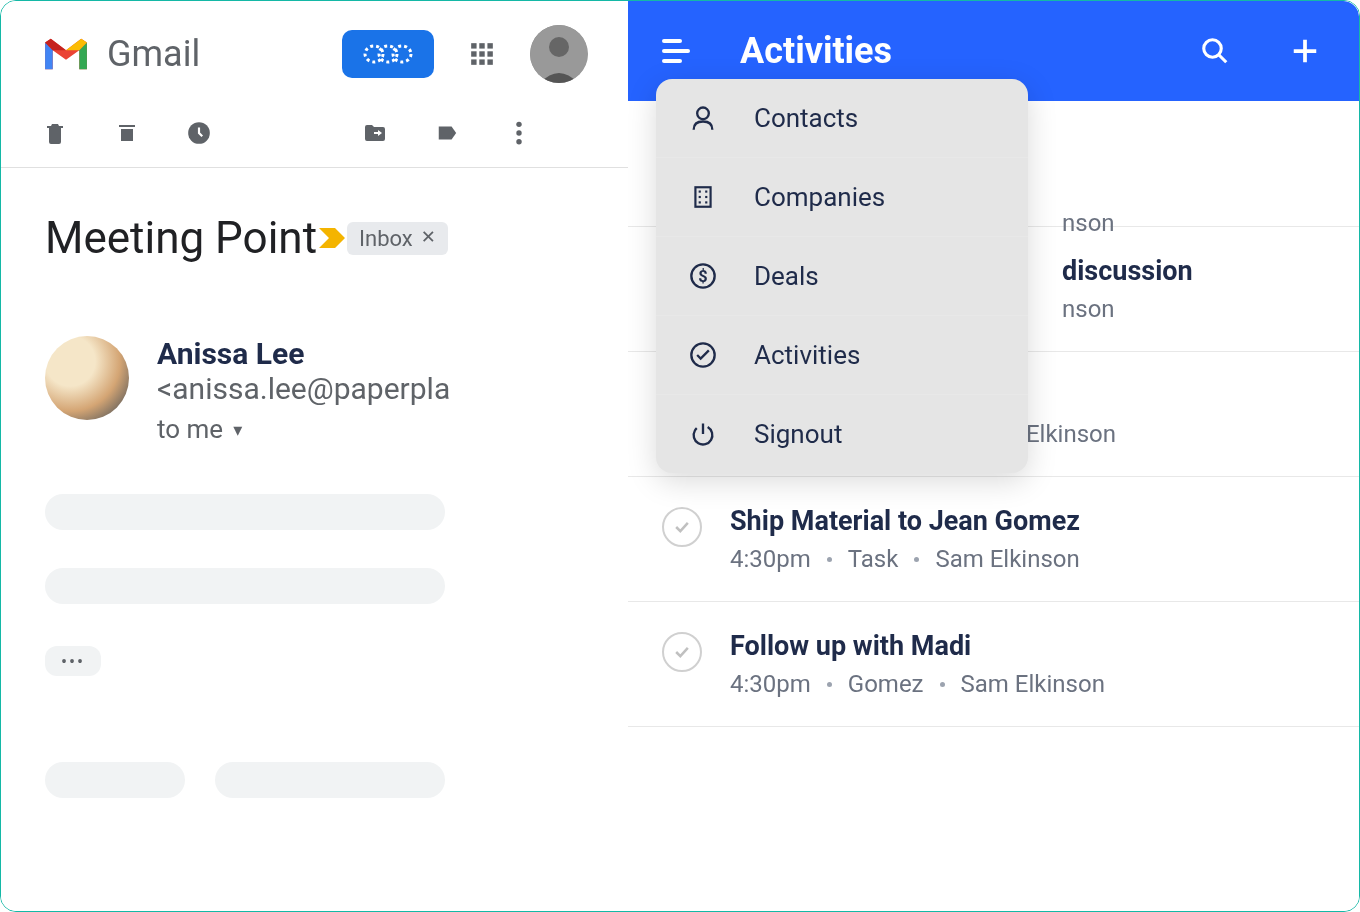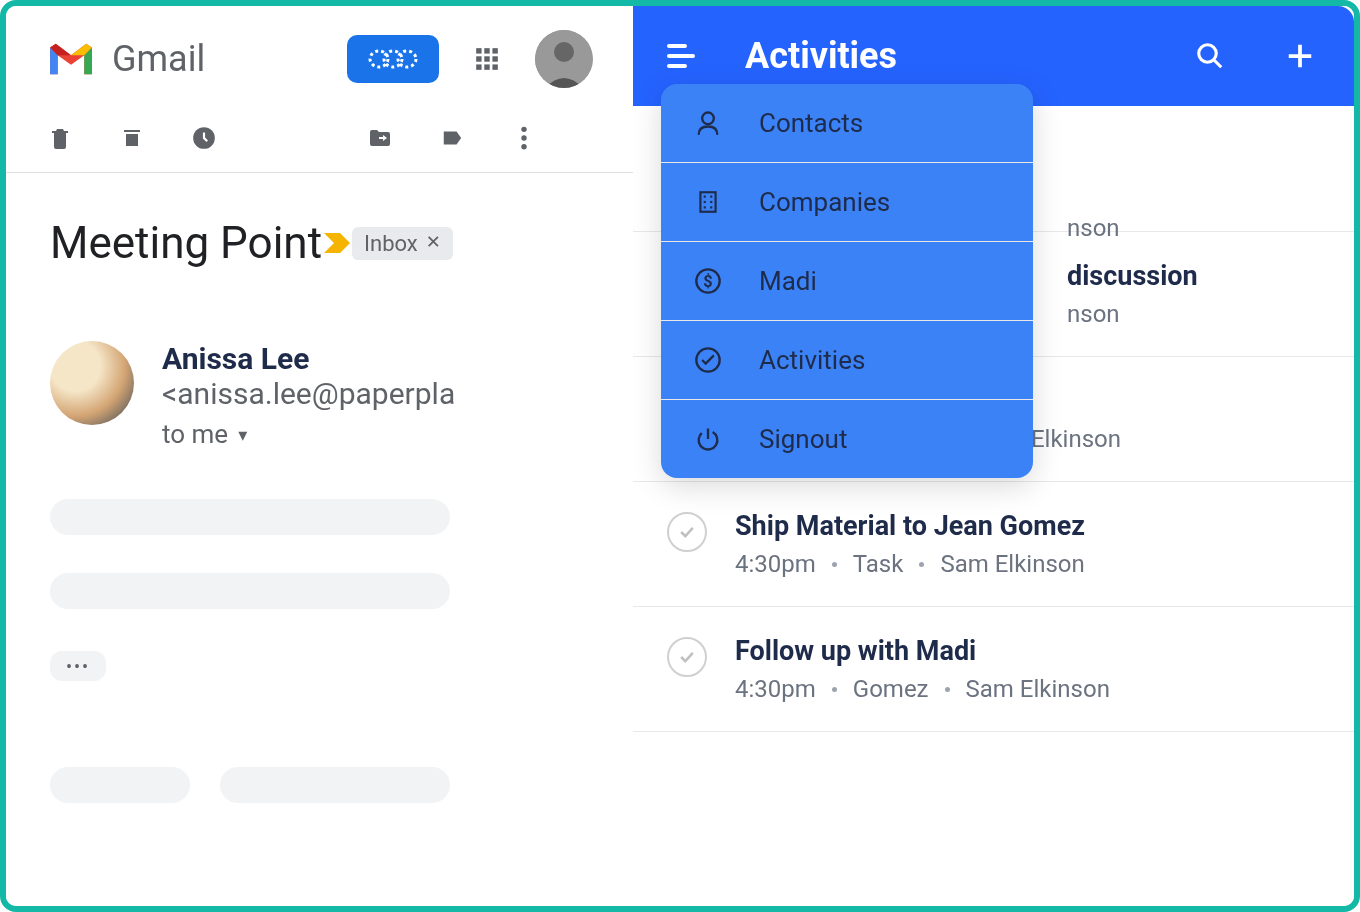--- a/index.html
+++ b/index.html
@@ -10,21 +10,21 @@
     height: 912px;
     position: relative;
     overflow: hidden;
   }
   .container {
     display: flex;
     width: 100%;
     height: 100%;
     border-radius: 16px;
     overflow: hidden;
-    border: 6px solid #14b8a6;
+    border: 1px solid #14b8a6;
   }
   
   .gmail-panel {
     width: 627px;
     background: #fff;
     display: flex;
     flex-direction: column;
   }
   .gmail-header {
     display: flex;
@@ -237,21 +237,21 @@
     display: flex;
     align-items: center;
     justify-content: center;
   }
   
   .dropdown-menu {
     position: absolute;
     top: 78px;
     left: 28px;
     width: 372px;
-    background: #3b82f6;
+    background: #e5e5e5;
     border-radius: 16px;
     box-shadow: 0 8px 30px rgba(0,0,0,0.15);
     z-index: 10;
     overflow: hidden;
   }
   .menu-item {
     display: flex;
     align-items: center;
     gap: 36px;
     padding: 24px 32px;
@@ -487,21 +487,21 @@
         </span>
         <span>Companies</span>
       </div>
       <div class="menu-item">
         <span class="menu-icon">
           <svg width="28" height="28" viewBox="0 0 24 24">
               <circle cx="12" cy="12" r="10" fill="none" stroke="#1f2b4a" stroke-width="2"></circle>
               <text x="12" y="17" font-size="14" text-anchor="middle" fill="#1f2b4a" font-weight="bold">$</text>
             </svg>
         </span>
-        <span>Madi</span>
+        <span>Deals</span>
       </div>
       <div class="menu-item">
         <span class="menu-icon">
           <svg width="28" height="28" viewBox="0 0 24 24">
               <circle cx="12" cy="12" r="10" fill="none" stroke="#1f2b4a" stroke-width="2"></circle>
               <path d="M7 12 L10 15 L17 8" fill="none" stroke="#1f2b4a" stroke-width="2"></path>
             </svg>
         </span>
         <span>Activities</span>
       </div>

